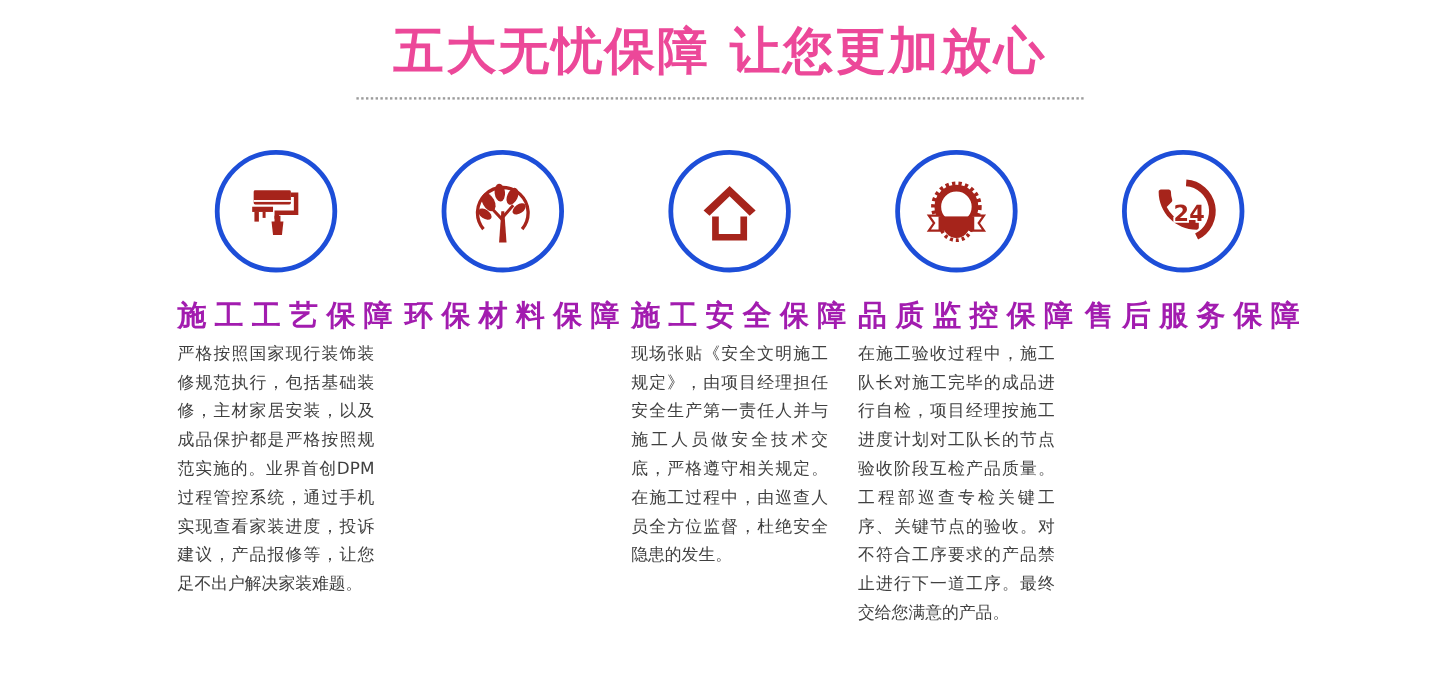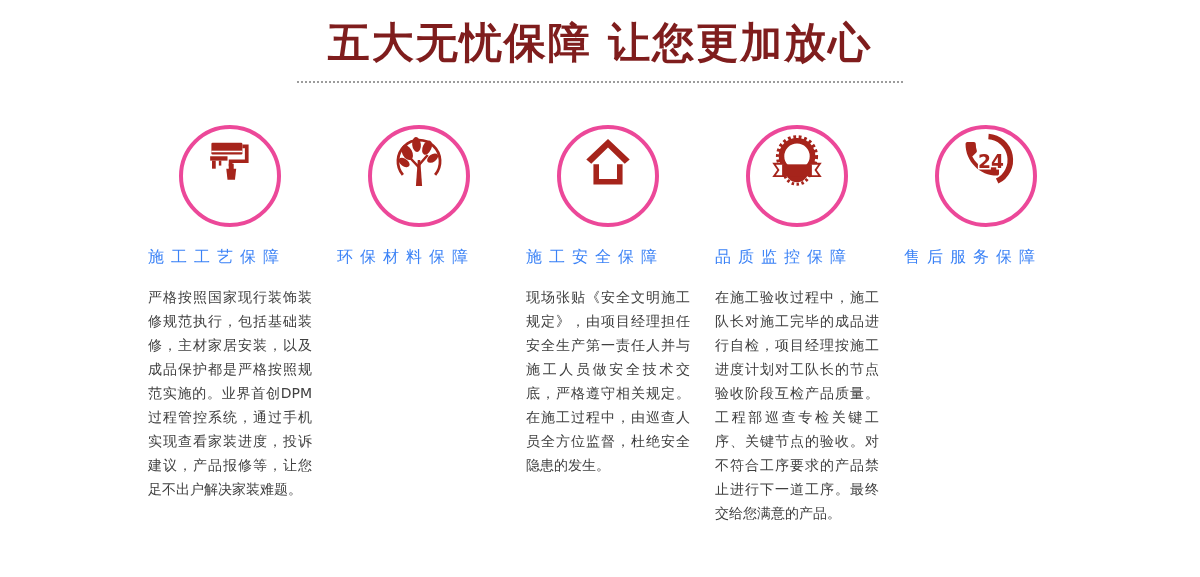--- a/index.html
+++ b/index.html
@@ -2,44 +2,44 @@
 <html><head>
 <meta charset="utf-8">
 <style>
   html,body { margin:0; padding:0; background:#fff; }
   body {
     width:1200px; height:577px; overflow:hidden;
     font-family:"DejaVu Sans","Liberation Sans",sans-serif;
   }
   .header { padding-top:20px; text-align:center; }
   .page-title {
-    font-size:42px; font-weight:bold; color:#7f1d1d;
+    font-size:42px; font-weight:bold; color:#ec4899;
     letter-spacing:2px; line-height:1.1;
   }
   .title-underline {
     width:606px; height:0; margin:15px auto 0;
     border-bottom:2px dotted #9c9c9c;
   }
   .columns {
     display:flex; justify-content:space-between;
     padding:42px 132px 0 148px; box-sizing:border-box;
   }
   .guarantee-col { width:164px; flex:0 0 164px; }
   .icon-circle {
-    width:94px; height:94px; border:4px solid #ec4899; border-radius:50%;
-    margin:0 auto; display:flex; justify-content:center;
+    width:94px; height:94px; border:4px solid #1d4ed8; border-radius:50%;
+    margin:0 auto; display:flex; align-items:center; justify-content:center;
     box-sizing:content-box;
   }
   .icon-circle svg { display:block; }
   .col-title {
-    margin-top:20px; font-size:16px; font-weight:normal; color:#3b82f6;
+    margin-top:20px; font-size:24px; font-weight:bold; color:#a21caf;
     letter-spacing:7px; white-space:nowrap;
   }
   .col-desc {
-    margin-top:17px; font-size:14px; line-height:24px; color:#404040;
+    margin-top:4px; font-size:14px; line-height:24px; color:#404040;
     text-align:justify; word-break:break-all;
   }
   .ic { fill:#a6241b; stroke:none; }
   .ic-stroke { fill:none; stroke:#a6241b; }
 </style>
 </head>
 <body>
 
 <div class="header">
   <div class="page-title">五大无忧保障 让您更加放心</div>

